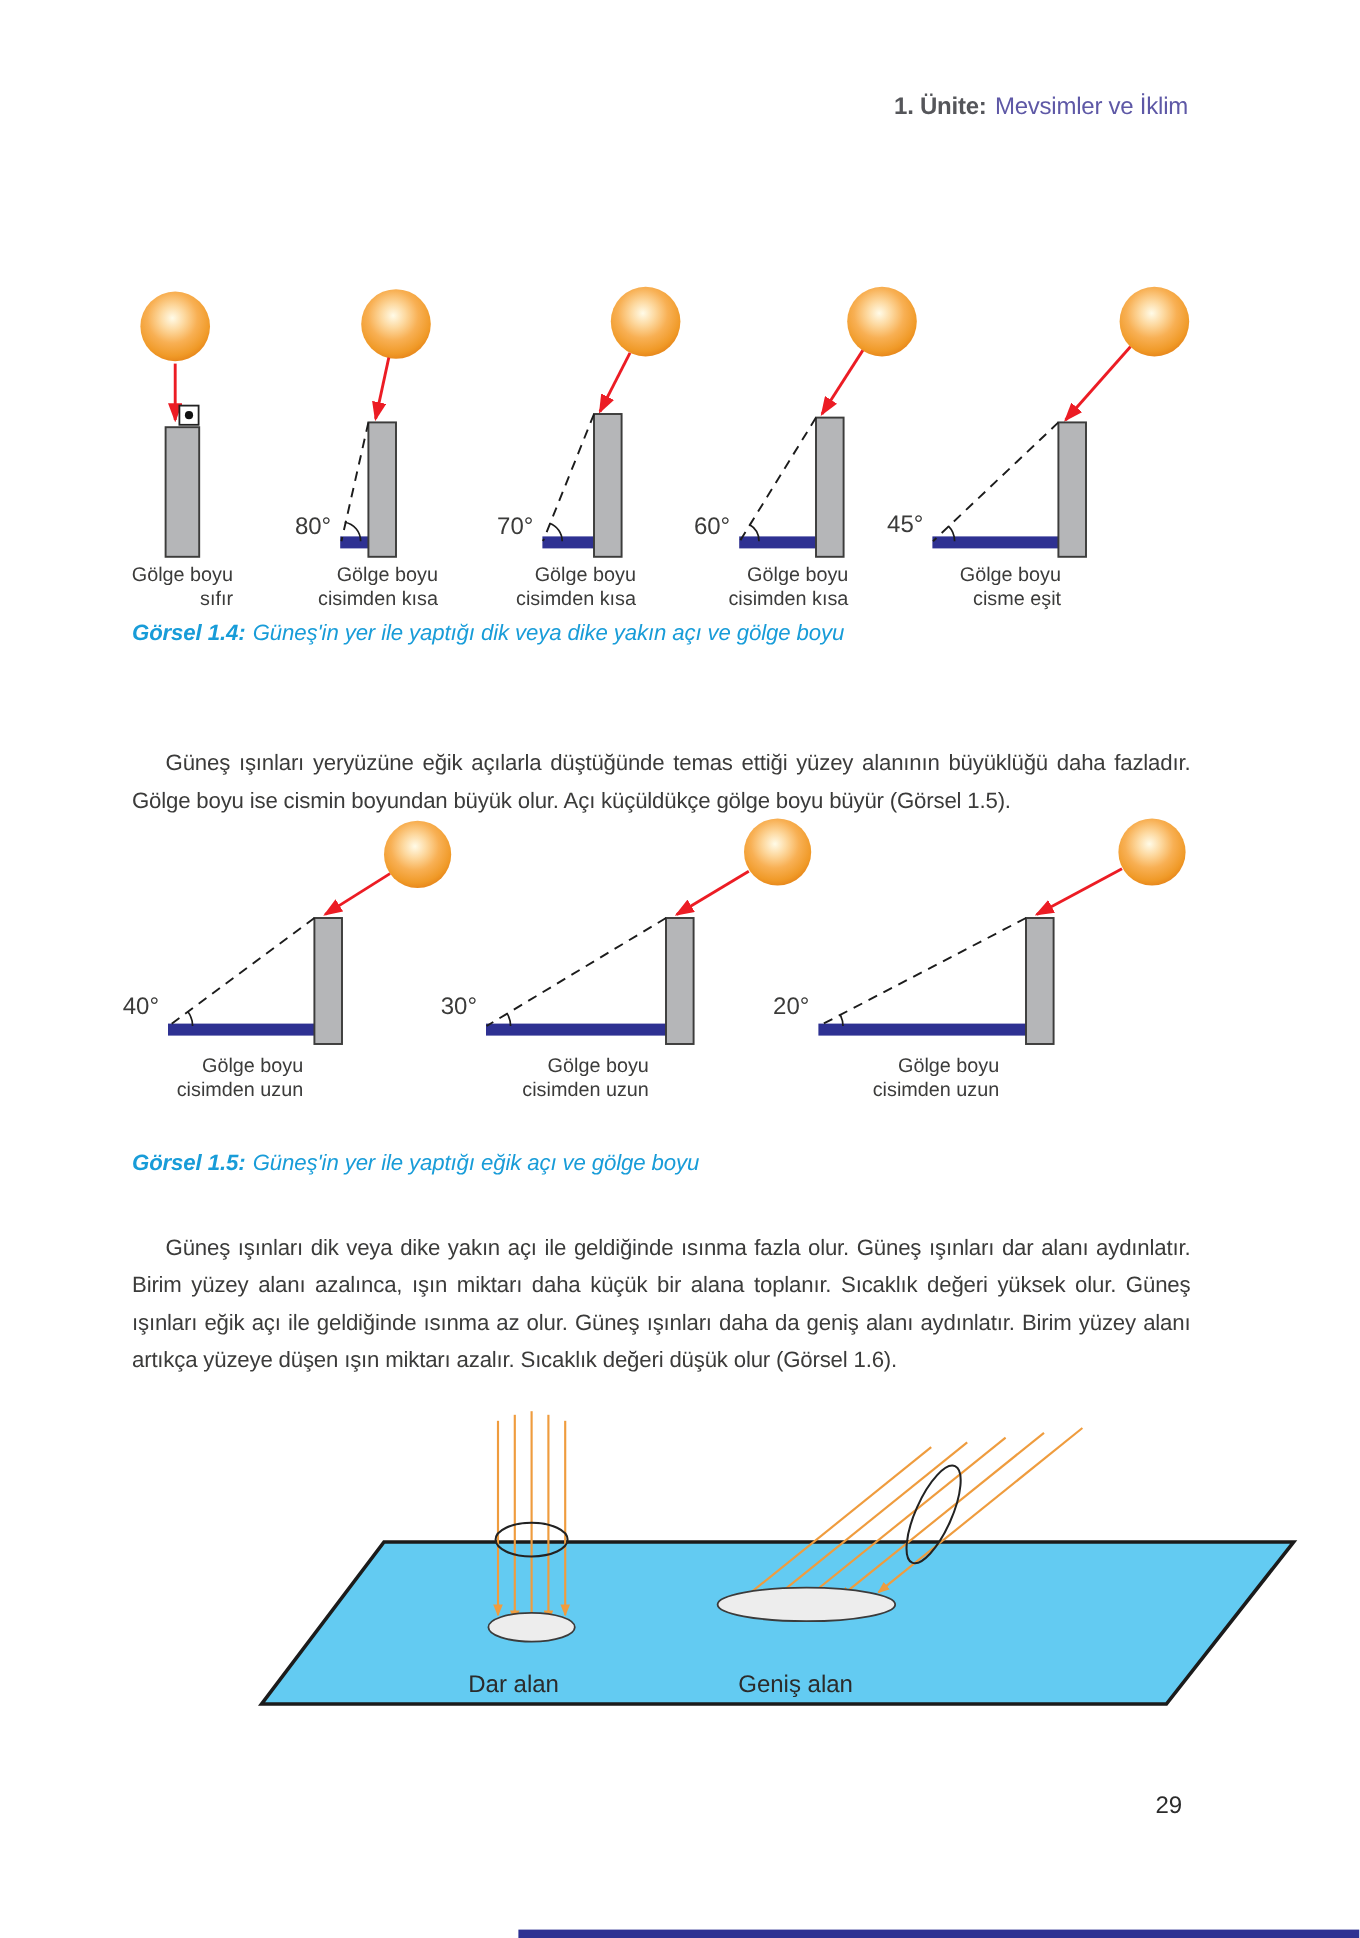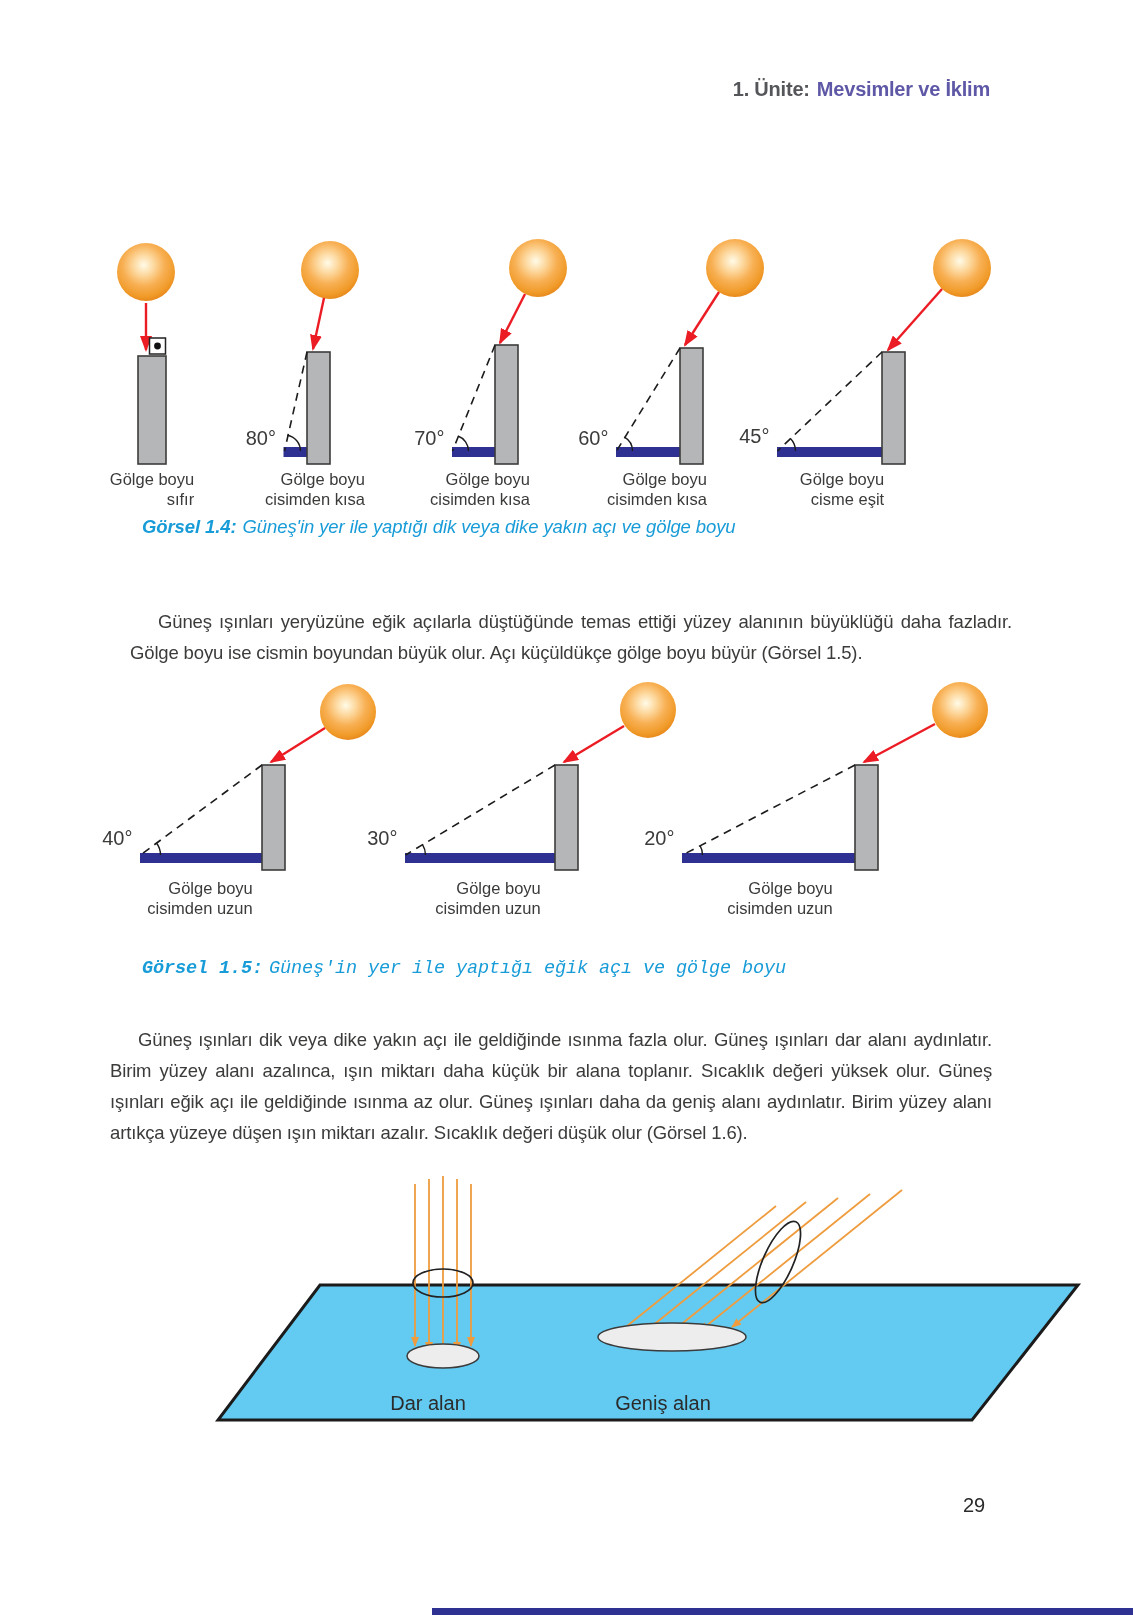--- a/index.html
+++ b/index.html
@@ -6,35 +6,35 @@
     --header_purple:#5e58a6; --text_dark:#3b3b3a; --caption_blue:#189cd8;
     --arrow_red:#ec1c24; --shadow_navy:#2e3192; --object_gray:#b5b6b8;
     --plane_blue:#63cbf2; --ray_orange:#ef9c3e; --sun_orange:#f5a239;
   }
   html,body{margin:0;padding:0;background:#ffffff;}
   .page{position:relative;width:1133px;height:1615px;background:#fff;overflow:hidden;
         font-family:"Liberation Sans",sans-serif;color:var(--text_dark);}
   .unit-header{position:absolute;top:78px;left:110px;width:880px;text-align:right;
         font-size:20px;letter-spacing:-0.2px;}
   .unit-label{font-weight:bold;color:#55565a;margin-right:7px;}
-  .unit-title{color:var(--header_purple);font-weight:bold;}
+  .unit-title{color:var(--header_purple);}
   .body-text{position:absolute;left:110px;width:882px;margin:0;text-align:justify;
         text-indent:28px;font-size:18.5px;line-height:31px;letter-spacing:-0.15px;
         color:var(--text_dark);}
-  .p1{top:138px;} .p2{top:606px;margin-left:20px;} .p3{top:1024px;}
+  .p1{top:138px;} .p2{top:620px;} .p3{top:1024px;}
   .figsvg{position:absolute;display:block;}
   .svg14{left:100px;top:235px;width:940px;height:275px;}
   .svg15{left:100px;top:680px;width:940px;height:250px;}
   .svg16{left:180px;top:1165px;width:910px;height:265px;}
   .panel-label{position:absolute;transform:translateX(-50%);text-align:right;
         font-size:16.5px;line-height:20px;color:var(--text_dark);white-space:nowrap;}
   .row14 .panel-label{top:469px;} .row15 .panel-label{top:878px;}
   .fig-caption{position:absolute;font-style:italic;font-size:18.5px;
-        color:var(--caption_blue);white-space:nowrap;letter-spacing:-0.1px;margin-left:32px;}
-  .cap14{left:110px;top:516px;} .cap15{left:110px;top:958px;font-family:Liberation Mono, monospace;} .cap16{left:222px;top:1441px;}
+        color:var(--caption_blue);white-space:nowrap;letter-spacing:-0.1px;}
+  .cap14{left:110px;top:516px;} .cap15{left:110px;top:958px;} .cap16{left:222px;top:1441px;}
   .fig-caption .cap-label{font-weight:bold;margin-right:6px;}
   .page-number{position:absolute;left:952px;top:1494px;width:44px;text-align:center;
         font-size:20px;color:#2b2b2b;}
   .footer-bar{position:absolute;left:432px;right:0;bottom:0;height:7px;
         background:var(--shadow-navy,#2e3192);background:var(--shadow_navy);}
   
   .bar{fill:var(--object_gray);stroke:#3c3c3b;stroke-width:1.6;}
   .shadow{fill:var(--shadow_navy);}
   .dash{stroke:#1c1c1c;stroke-width:1.6;stroke-dasharray:8 6;fill:none;}
   .arc{stroke:#1c1c1c;stroke-width:1.4;fill:none;}

